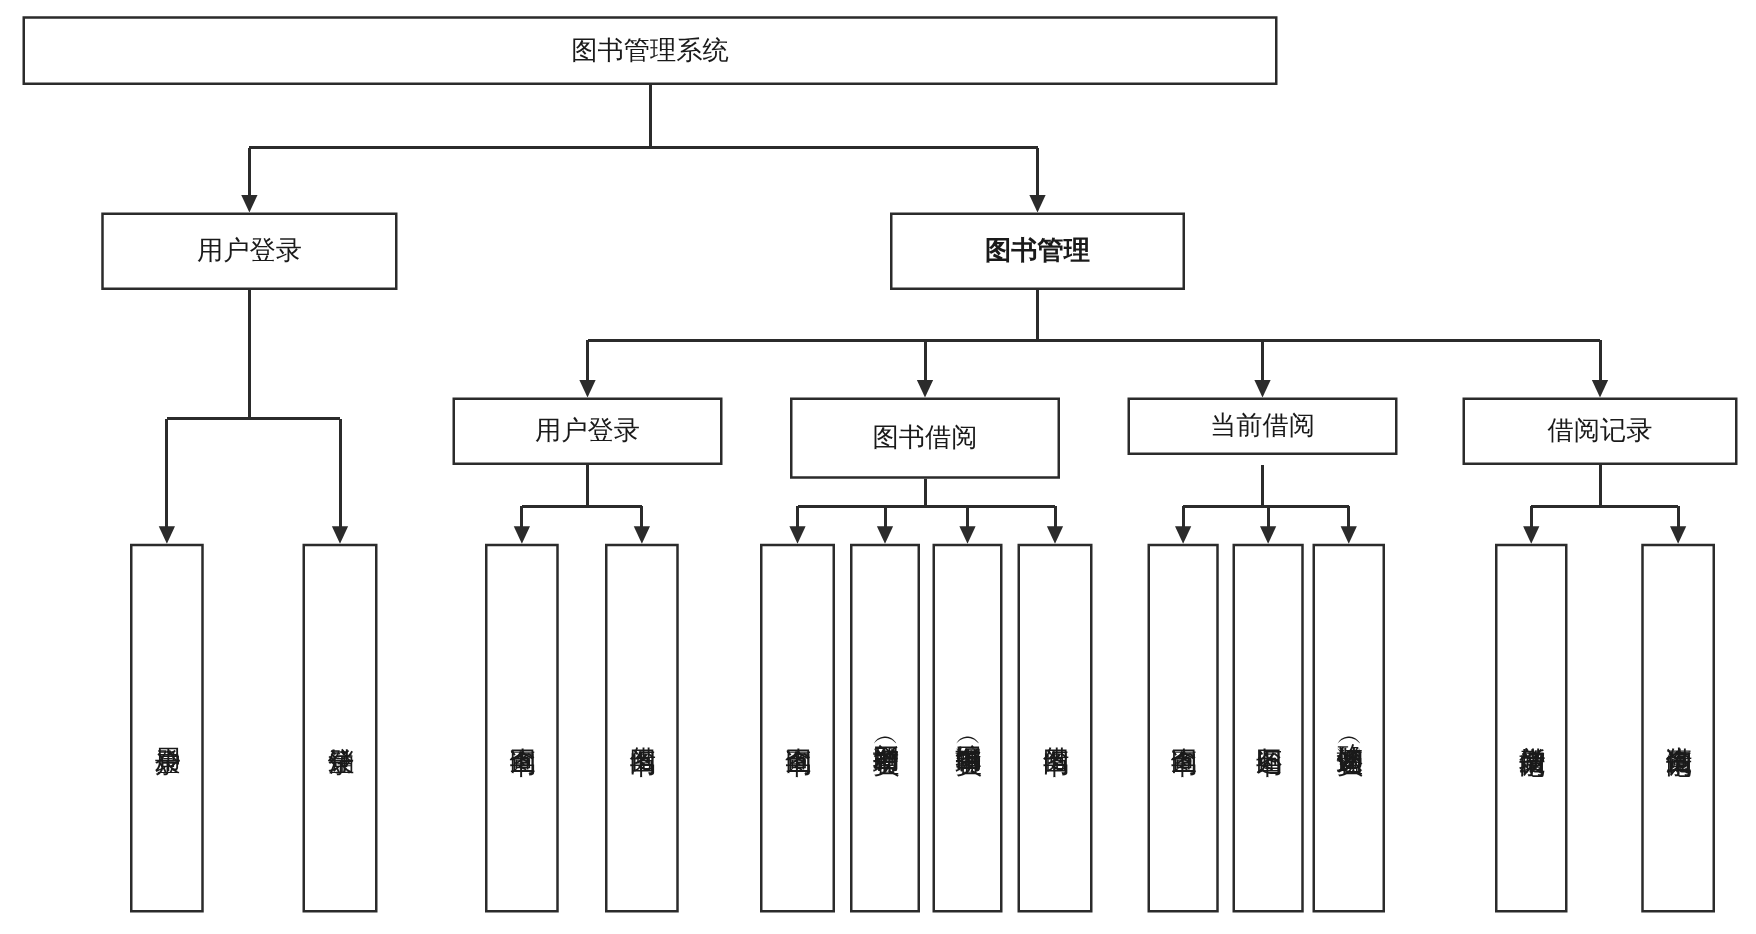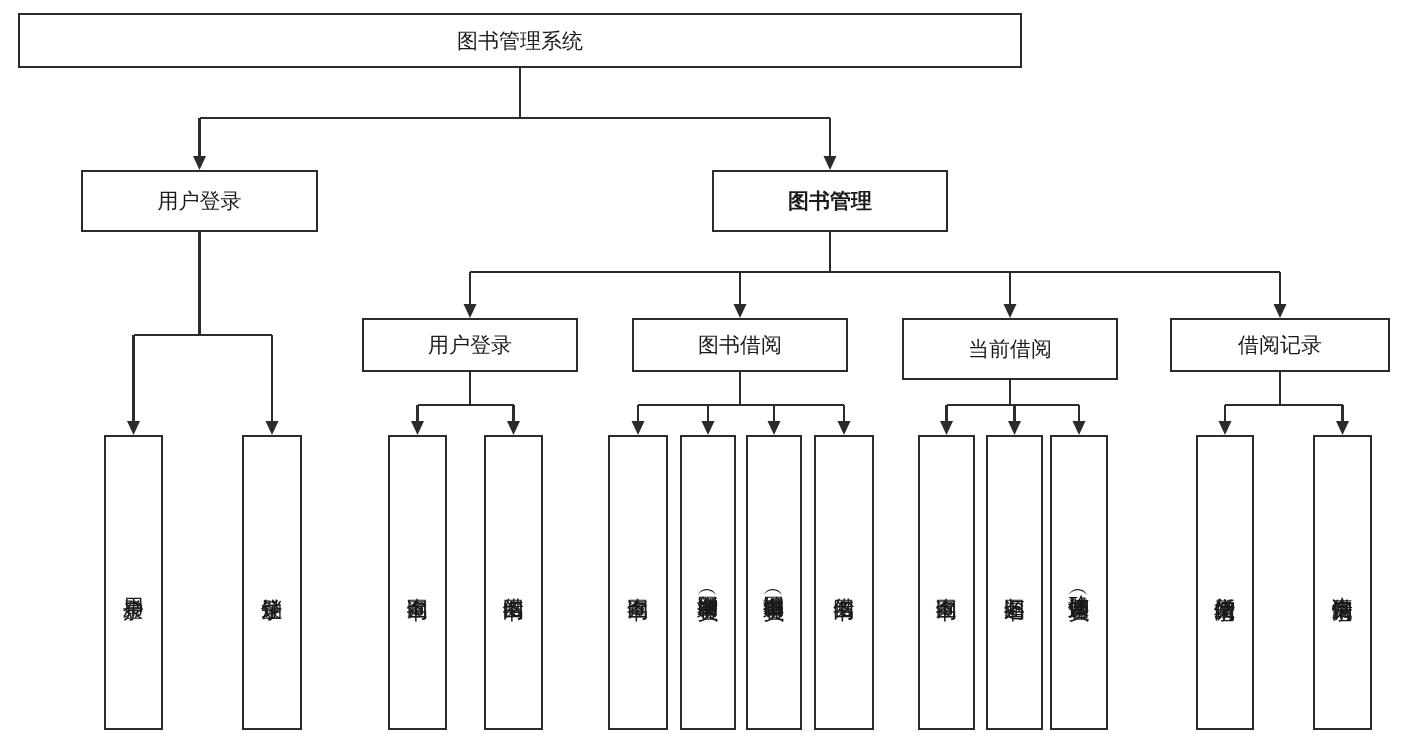--- a/index.html
+++ b/index.html
@@ -123,24 +123,24 @@
       </div>
       <div class="node-box horizontal" style="left: 81px; top: 170px; width: 237px; height: 62px; border-color: rgb(43, 43, 43); background: rgb(255, 255, 255); color: rgb(26, 26, 26);">
         <span class="node-label">用户登录</span>
       </div>
       <div class="node-box horizontal" style="left: 712px; top: 170px; width: 236px; height: 62px; border-color: rgb(43, 43, 43); background: rgb(255, 255, 255); color: rgb(26, 26, 26); font-weight: bold;">
         <span class="node-label">图书管理</span>
       </div>
       <div class="node-box horizontal" style="left: 362px; top: 318px; width: 216px; height: 54px; border-color: rgb(43, 43, 43); background: rgb(255, 255, 255); color: rgb(26, 26, 26);">
         <span class="node-label">用户登录</span>
       </div>
-      <div class="node-box horizontal" style="left: 632px; top: 318px; width: 216px; height: 54px; border-color: rgb(43, 43, 43); background: rgb(255, 255, 255); color: rgb(26, 26, 26);">
+      <div class="node-box horizontal" style="left: 632px; top: 318px; width: 216px; height: 65px; border-color: rgb(43, 43, 43); background: rgb(255, 255, 255); color: rgb(26, 26, 26);">
         <span class="node-label">图书借阅</span>
       </div>
-      <div class="node-box horizontal" style="left: 902px; top: 318px; width: 216px; height: 62px; border-color: rgb(43, 43, 43); background: rgb(255, 255, 255); color: rgb(26, 26, 26);">
+      <div class="node-box horizontal" style="left: 902px; top: 318px; width: 216px; height: 46px; border-color: rgb(43, 43, 43); background: rgb(255, 255, 255); color: rgb(26, 26, 26);">
         <span class="node-label">当前借阅</span>
       </div>
       <div class="node-box horizontal" style="left: 1170px; top: 318px; width: 220px; height: 54px; border-color: rgb(43, 43, 43); background: rgb(255, 255, 255); color: rgb(26, 26, 26);">
         <span class="node-label">借阅记录</span>
       </div>
       <div class="node-box vertical" style="left: 104px; top: 435px; width: 59px; height: 295px; border-color: rgb(43, 43, 43); background: rgb(255, 255, 255); color: rgb(26, 26, 26);">
         <span class="node-label">用户登录</span>
       </div>
       <div class="node-box vertical" style="left: 242px; top: 435px; width: 60px; height: 295px; border-color: rgb(43, 43, 43); background: rgb(255, 255, 255); color: rgb(26, 26, 26);">
         <span class="node-label">注销登录</span>

